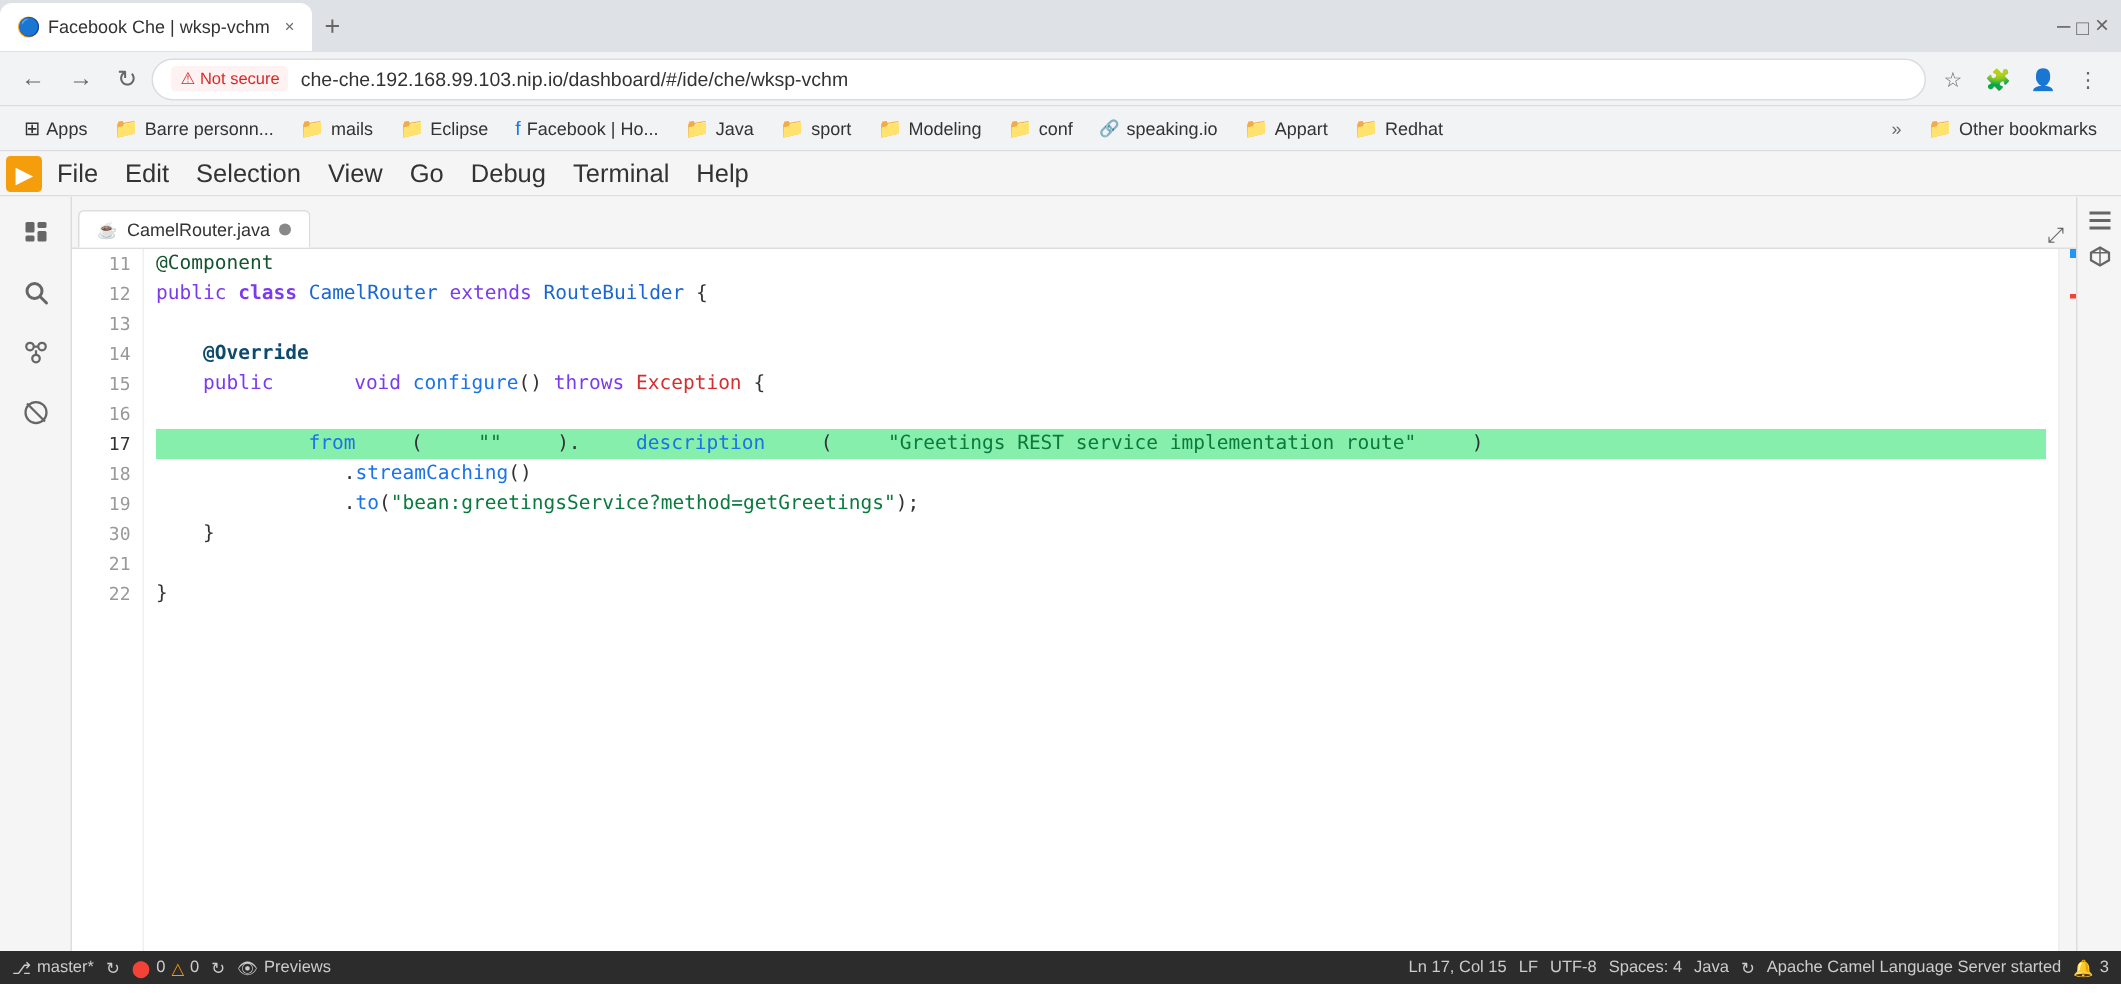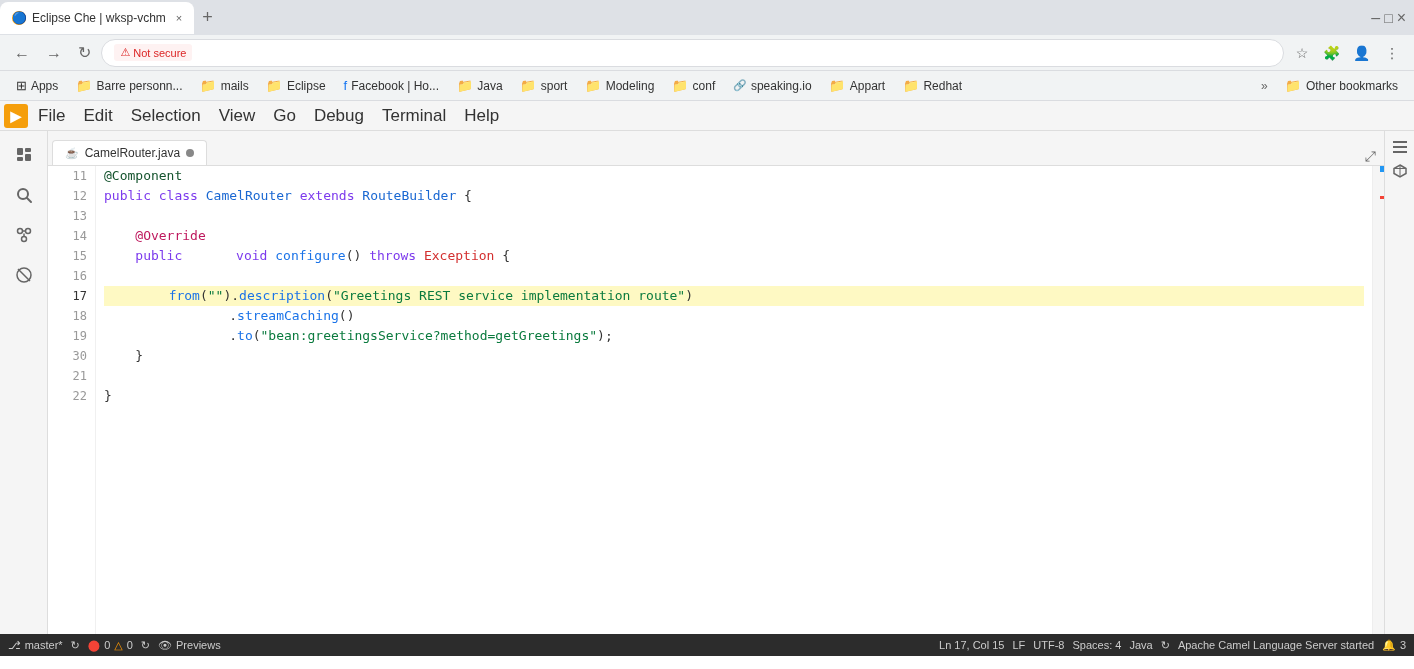--- a/index.html
+++ b/index.html
@@ -264,48 +264,49 @@
     }
     .status-left { display: flex; align-items: center; gap: 8px; flex: 1; }
     .status-right { display: flex; align-items: center; gap: 8px; }
 
     
     .editor-content::-webkit-scrollbar { width: 8px; height: 8px; }
     .editor-content::-webkit-scrollbar-track { background: #f5f5f5; }
     .editor-content::-webkit-scrollbar-thumb { background: #ccc; border-radius: 4px; }
 
     
-    .cursor-line { background: #fef9c3; }
+    .cursor-line { background: #86efac; gap: 37px; }
   </style>
 </head>
 <body>
 
 <div class="tab-bar">
   <div class="tab-active">
     <span class="tab-favicon">🔵</span>
-    <span>Eclipse Che | wksp-vchm</span>
+    <span>Facebook Che | wksp-vchm</span>
     <button class="tab-close-btn">×</button>
   </div>
   <button class="new-tab-btn">+</button>
   <div style="flex:1; display:flex; justify-content:flex-end; padding-right:8px; gap:4px; align-items:center;">
     <button style="background:none;border:none;cursor:pointer;font-size:16px;color:#666;">–</button>
     <button style="background:none;border:none;cursor:pointer;font-size:14px;color:#666;">□</button>
     <button style="background:none;border:none;cursor:pointer;font-size:16px;color:#666;">×</button>
   </div>
 </div>
 
 <div class="nav-bar">
   <button class="nav-btn">←</button>
   <button class="nav-btn">→</button>
   <button class="nav-btn">↻</button>
   <div class="address-bar">
     <span class="security-badge">
       <span>⚠</span>
       <span>Not secure</span>
     </span>
+    <span style="margin-left:8px;">che-che.192.168.99.103.nip.io/dashboard/#/ide/che/wksp-vchm</span>
   </div>
   <div class="nav-icons">
     <button class="nav-icon-btn">☆</button>
     <button class="nav-icon-btn">🧩</button>
     <button class="nav-icon-btn">👤</button>
     <button class="nav-icon-btn">⋮</button>
   </div>
 </div>
 
 <div class="bookmarks-bar">
@@ -442,27 +443,27 @@
           <div>22</div>
         </div>
 
         <div class="code-area">
 
           <div class="code-line">
             <span style="color:#14532d;">@Component</span>
           </div>
 
           <div class="code-line">
-            <span style="color:#7c3aed;">public </span><span style="color:#7c3aed;">class </span><span style="color:#1967d2;">CamelRouter </span><span style="color:#7c3aed;">extends </span><span style="color:#1967d2;text-align:right;">RouteBuilder </span><span style="color:#333;">{</span>
+            <span style="color:#7c3aed;">public </span><span style="color:#7c3aed;font-weight:bold;">class </span><span style="color:#1967d2;">CamelRouter </span><span style="color:#7c3aed;">extends </span><span style="color:#1967d2;text-align:right;">RouteBuilder </span><span style="color:#333;">{</span>
           </div>
 
           <div class="code-line"></div>
 
           <div class="code-line">
-            <span style="color:#be185d;">    @Override</span>
+            <span style="color:#0c4a6e;font-weight:bold;">    @Override</span>
           </div>
 
           <div class="code-line">
             <span style="color:#7c3aed;">    public </span><span style="color:#7c3aed;margin-left:46px;">void </span><span style="color:#1a73e8;">configure</span><span style="color:#333;">() </span><span style="color:#7c3aed;">throws </span><span style="color:#d32f2f;">Exception </span><span style="color:#333;">{</span>
           </div>
 
           <div class="code-line"></div>
 
           <div class="code-line cursor-line">
             <span style="color:#333; margin-right:2px;">        </span><span style="color:#1a73e8;">from</span><span style="color:#333;">(</span><span style="color:#0a7a3e;">""</span><span style="color:#333;">).</span><span style="color:#1a73e8;">description</span><span style="color:#333;">(</span><span style="color:#0a7a3e;">"Greetings REST service implementation route"</span><span style="color:#333;">)</span>

